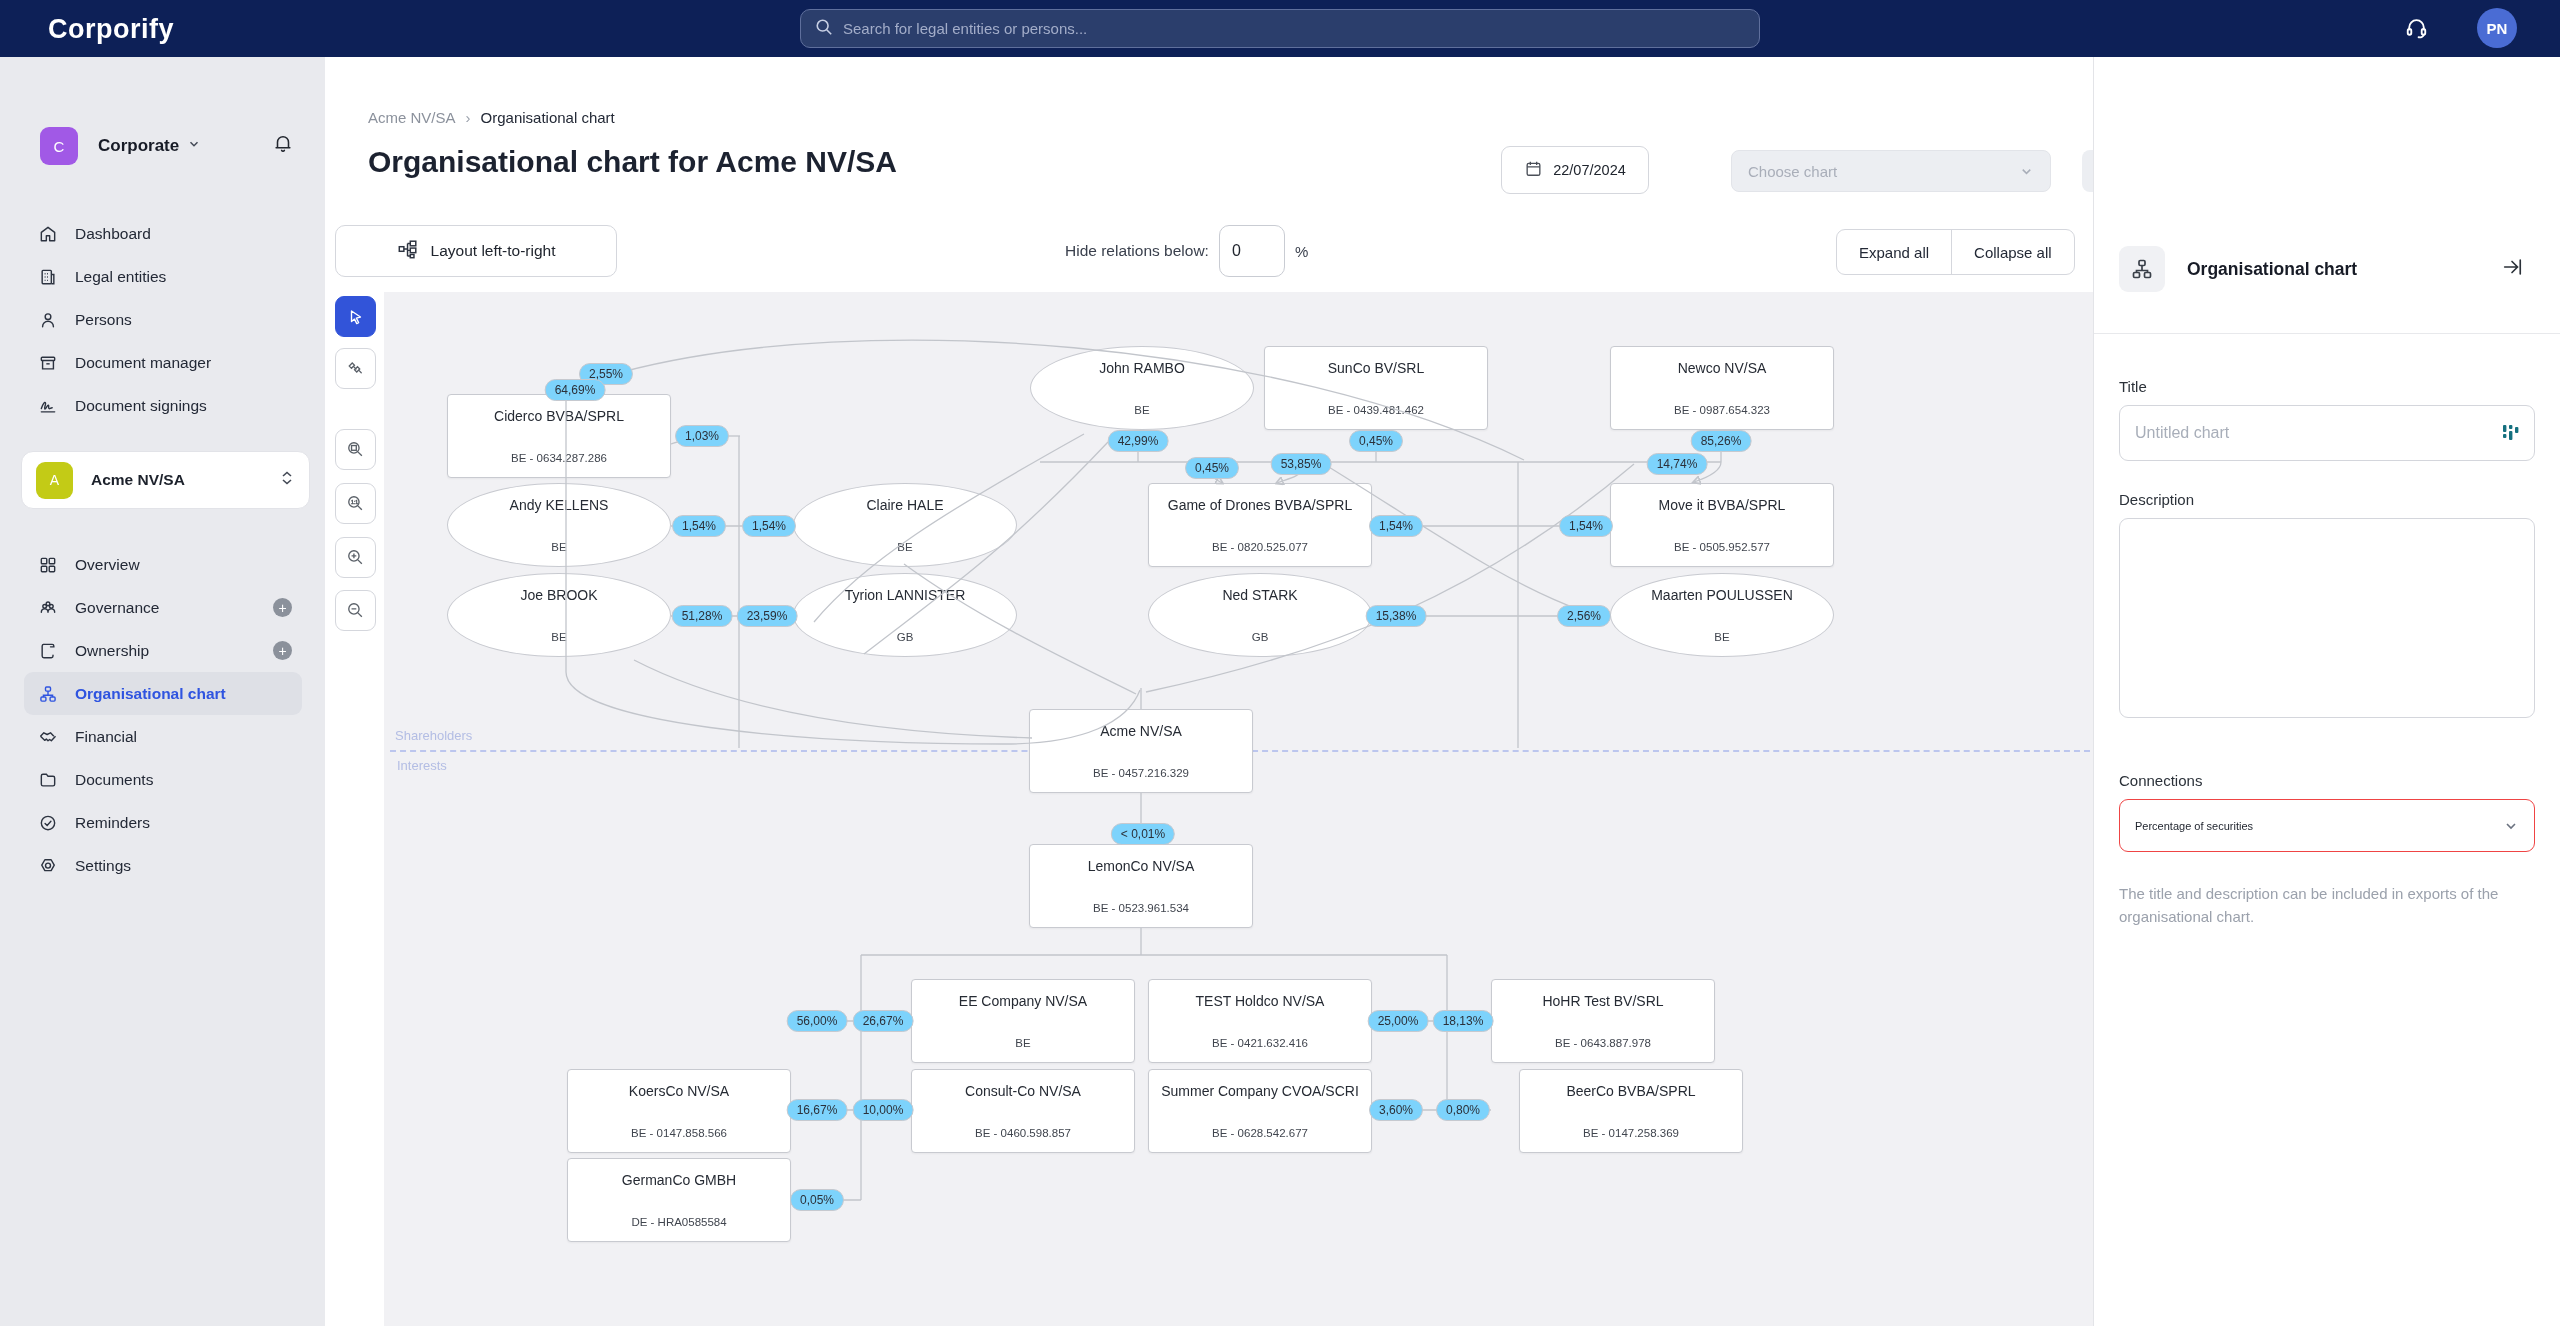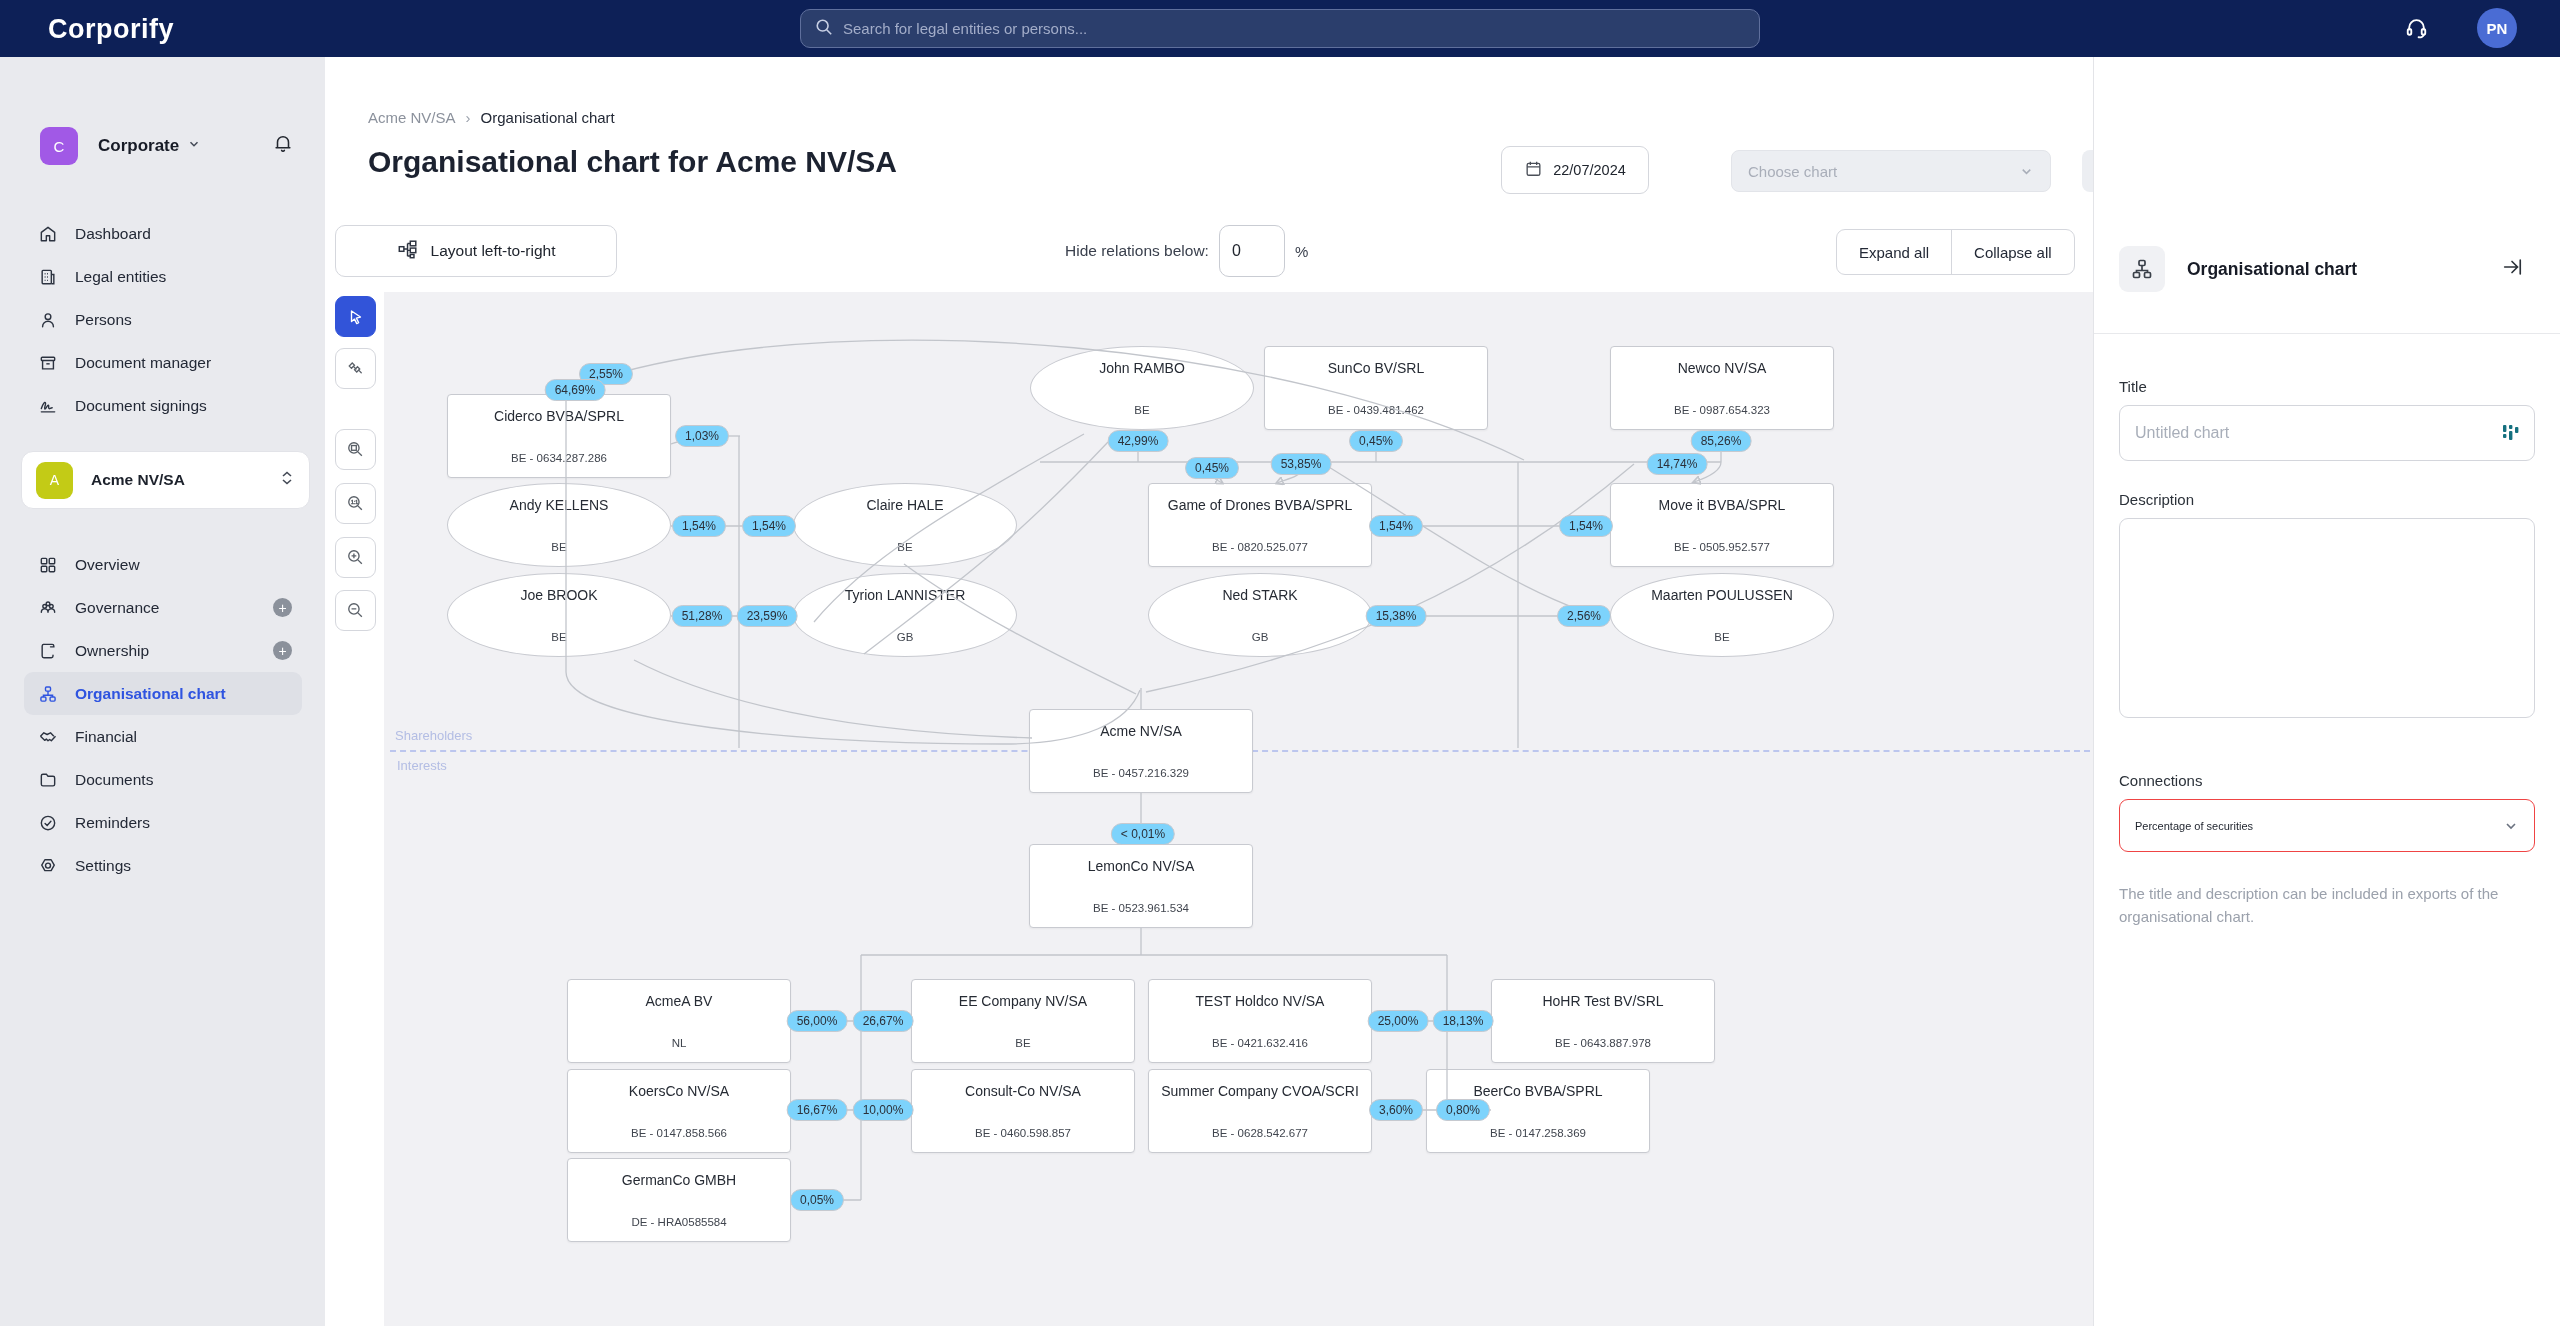--- a/index.html
+++ b/index.html
@@ -493,24 +493,20 @@
         <div class="ns">BE</div>
       </div>
       <div class="node rect" style="left: 645px; top: 417px;">
         <div class="nl">Acme NV/SA</div>
         <div class="ns">BE - 0457.216.329</div>
       </div>
       <div class="node rect" style="left: 645px; top: 552px;">
         <div class="nl">LemonCo NV/SA</div>
         <div class="ns">BE - 0523.961.534</div>
       </div>
-      <div class="node rect" style="left: 183px; top: 687px;">
-        <div class="nl">AcmeA BV</div>
-        <div class="ns">NL</div>
-      </div>
       <div class="node rect" style="left: 527px; top: 687px;">
         <div class="nl">EE Company NV/SA</div>
         <div class="ns">BE</div>
       </div>
       <div class="node rect" style="left: 764px; top: 687px;">
         <div class="nl">TEST Holdco NV/SA</div>
         <div class="ns">BE - 0421.632.416</div>
       </div>
       <div class="node rect" style="left: 1107px; top: 687px;">
         <div class="nl">HoHR Test BV/SRL</div>
@@ -521,21 +517,21 @@
         <div class="ns">BE - 0147.858.566</div>
       </div>
       <div class="node rect" style="left: 527px; top: 777px;">
         <div class="nl">Consult-Co NV/SA</div>
         <div class="ns">BE - 0460.598.857</div>
       </div>
       <div class="node rect" style="left: 764px; top: 777px;">
         <div class="nl">Summer Company CVOA/SCRI</div>
         <div class="ns">BE - 0628.542.677</div>
       </div>
-      <div class="node rect" style="left: 1042px; top: 777px;">
+      <div class="node rect" style="left: 1135px; top: 777px;">
         <div class="nl">BeerCo BVBA/SPRL</div>
         <div class="ns">BE - 0147.258.369</div>
       </div>
       <div class="node rect" style="left: 183px; top: 866px;">
         <div class="nl">GermanCo GMBH</div>
         <div class="ns">DE - HRA0585584</div>
       </div>
       <div class="pill" style="left: 222px; top: 82px;">2,55%</div>
       <div class="pill" style="left: 191px; top: 98px;">64,69%</div>
       <div class="pill" style="left: 318px; top: 144px;">1,03%</div>

